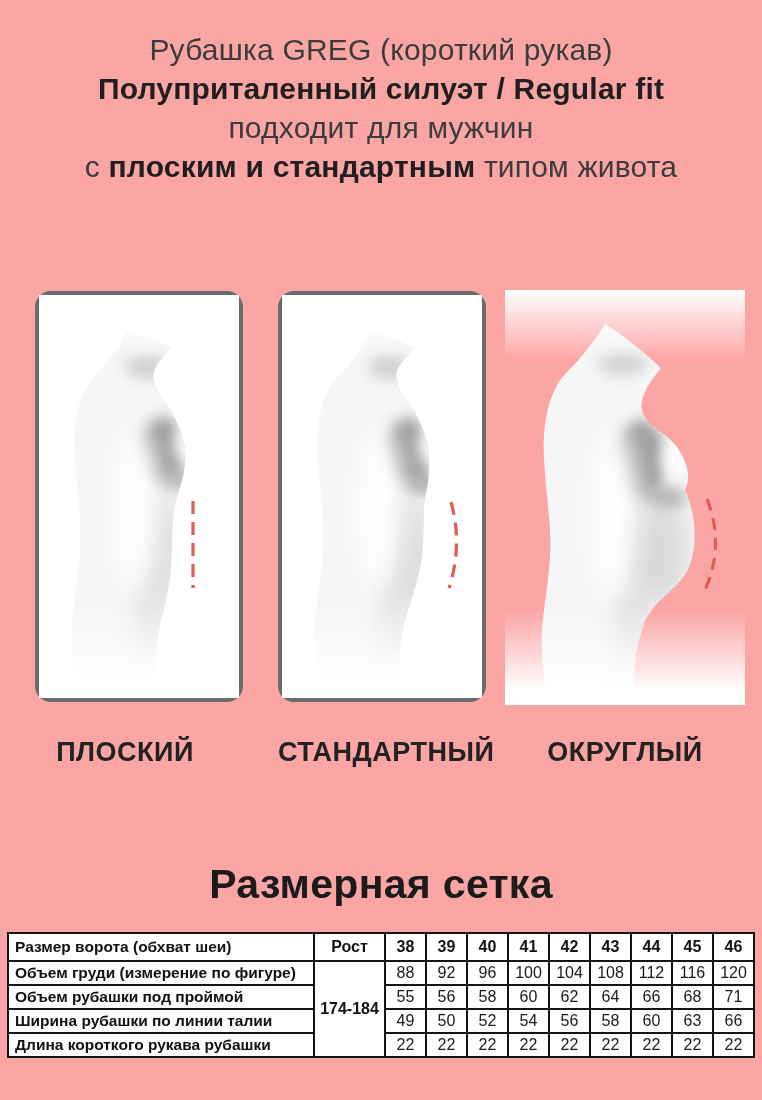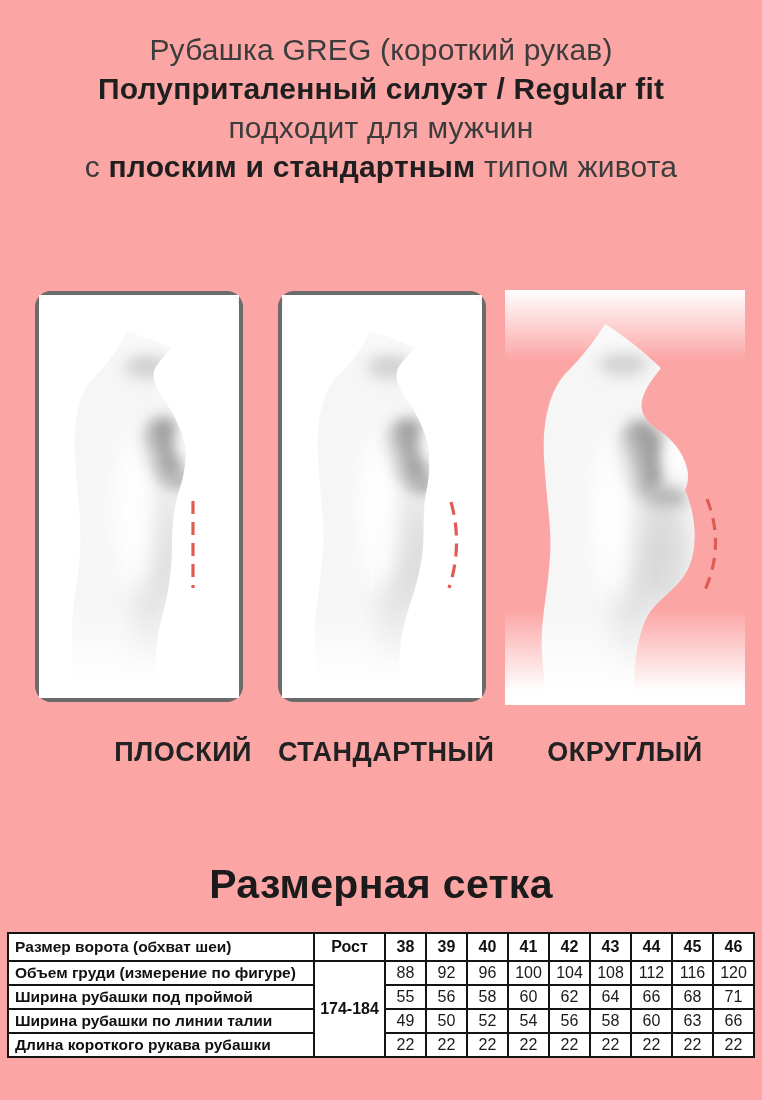--- a/index.html
+++ b/index.html
@@ -165,21 +165,21 @@
         <ellipse cx="128" cy="340" rx="18" ry="42" fill="#dcdcdc" opacity=".7" filter="url(#bl3b)"></ellipse>
         <ellipse cx="110" cy="225" rx="24" ry="85" fill="#ffffff" opacity=".95" filter="url(#bl3b)"></ellipse>
         <ellipse cx="170" cy="168" rx="14" ry="20" fill="#ffffff" opacity=".85" filter="url(#bl3a)"></ellipse>
       </g>
       <rect x="0" y="0" width="240" height="70" fill="url(#fadeT3)"></rect>
       <rect x="0" y="320" width="240" height="95" fill="url(#fadeB3)"></rect>
       <path class="dash" d="M202,209 Q220,255 200,300" fill="none" stroke="#de5c52" stroke-width="3.2" stroke-dasharray="12 8"></path>
     </svg>
   </div>
 
-  <div class="fig-label" style="left:44px;width:208px;text-align:right;">ПЛОСКИЙ</div>
+  <div class="fig-label" style="left:21px;width:208px;">ПЛОСКИЙ</div>
   <div class="fig-label" style="left:505px;width:240px;">ОКРУГЛЫЙ</div>
   <div class="fig-label" style="left:278px;width:208px;">СТАНДАРТНЫЙ</div>
 
   <div class="grid-title">Размерная сетка</div>
 
   <table class="size">
     <colgroup>
       <col style="width:306px">
       <col style="width:71px">
       <col>
@@ -215,21 +215,21 @@
           <td class="val" style="border-color: rgb(20, 20, 20);">92</td>
           <td class="val" style="border-color: rgb(20, 20, 20);">96</td>
           <td class="val" style="border-color: rgb(20, 20, 20);">100</td>
           <td class="val" style="border-color: rgb(20, 20, 20);">104</td>
           <td class="val" style="border-color: rgb(20, 20, 20); text-align: center;">108</td>
           <td class="val" style="border-color: rgb(20, 20, 20);">112</td>
           <td class="val" style="border-color: rgb(20, 20, 20);">116</td>
           <td class="val" style="border-color: rgb(20, 20, 20);">120</td>
         </tr>
         <tr>
-          <td class="lbl" style="border-color: rgb(20, 20, 20);">Ширина рубашки под проймой</td>
+          <td class="lbl" style="border-color: rgb(20, 20, 20);">Объем рубашки под проймой</td>
           <td class="val" style="border-color: rgb(20, 20, 20);">55</td>
           <td class="val" style="border-color: rgb(20, 20, 20);">56</td>
           <td class="val" style="border-color: rgb(20, 20, 20);">58</td>
           <td class="val" style="border-color: rgb(20, 20, 20);">60</td>
           <td class="val" style="border-color: rgb(20, 20, 20);">62</td>
           <td class="val" style="border-color: rgb(20, 20, 20);">64</td>
           <td class="val" style="border-color: rgb(20, 20, 20);">66</td>
           <td class="val" style="border-color: rgb(20, 20, 20);">68</td>
           <td class="val" style="border-color: rgb(20, 20, 20);">71</td>
         </tr>

